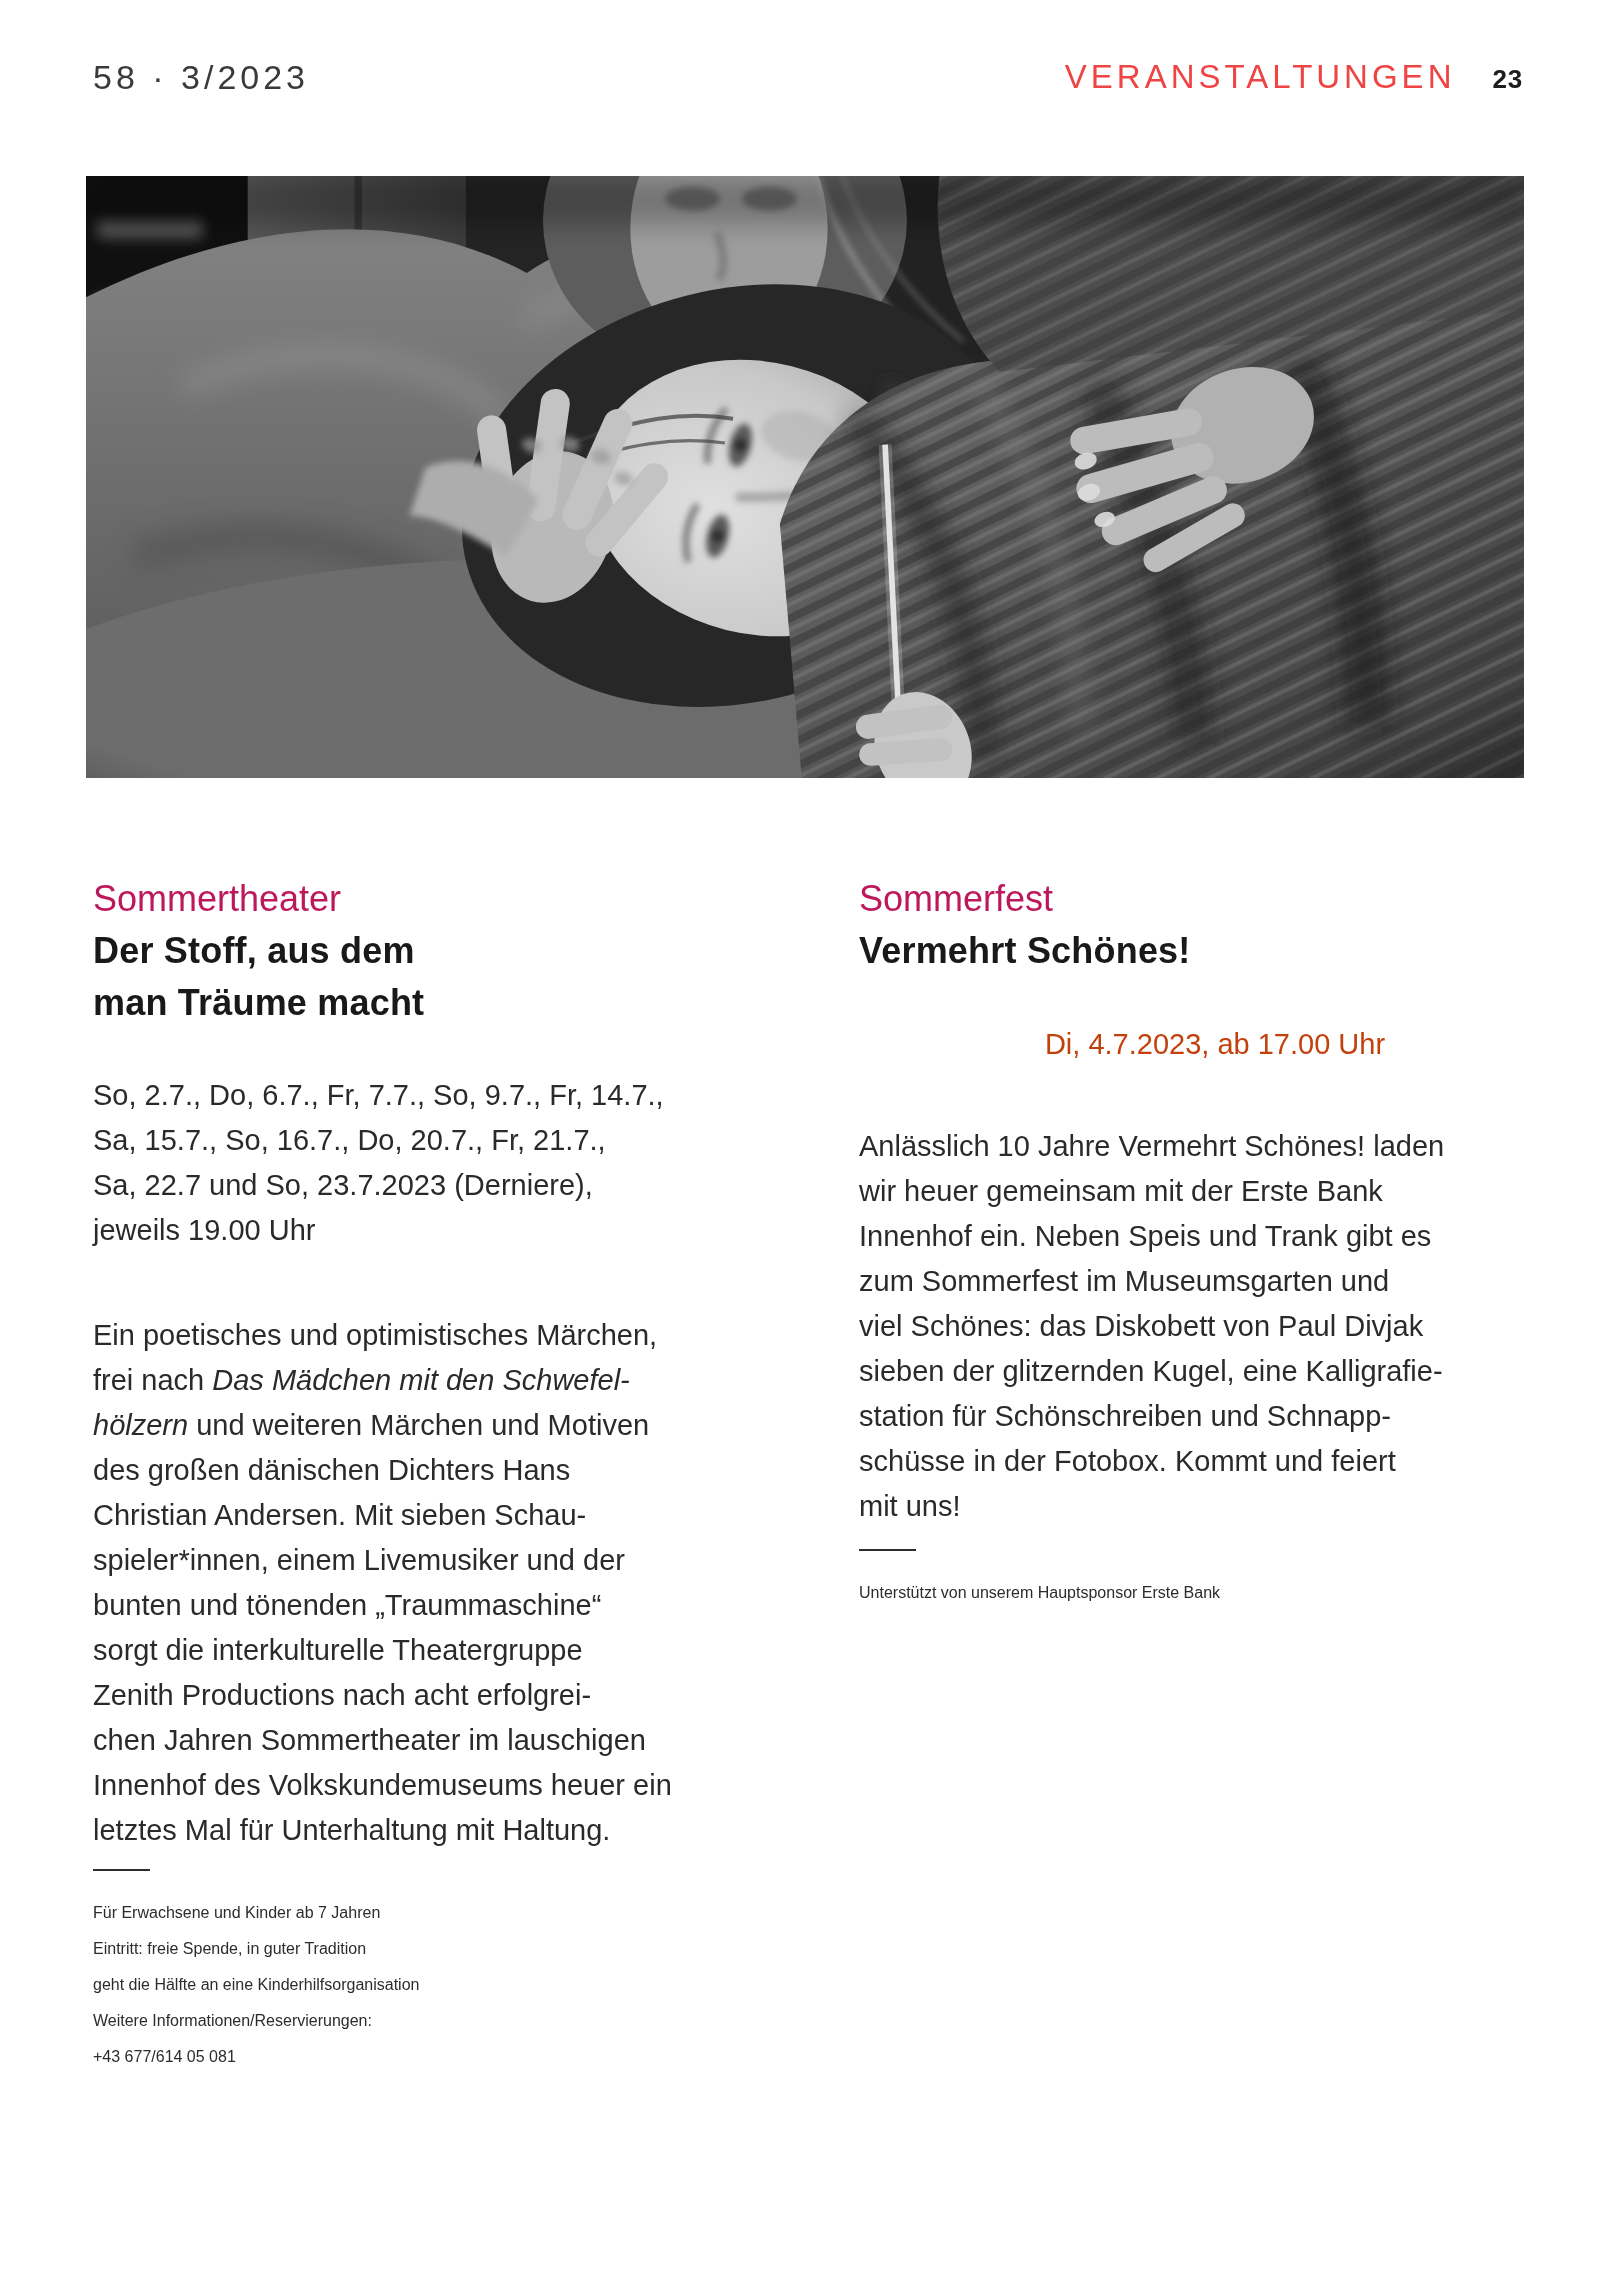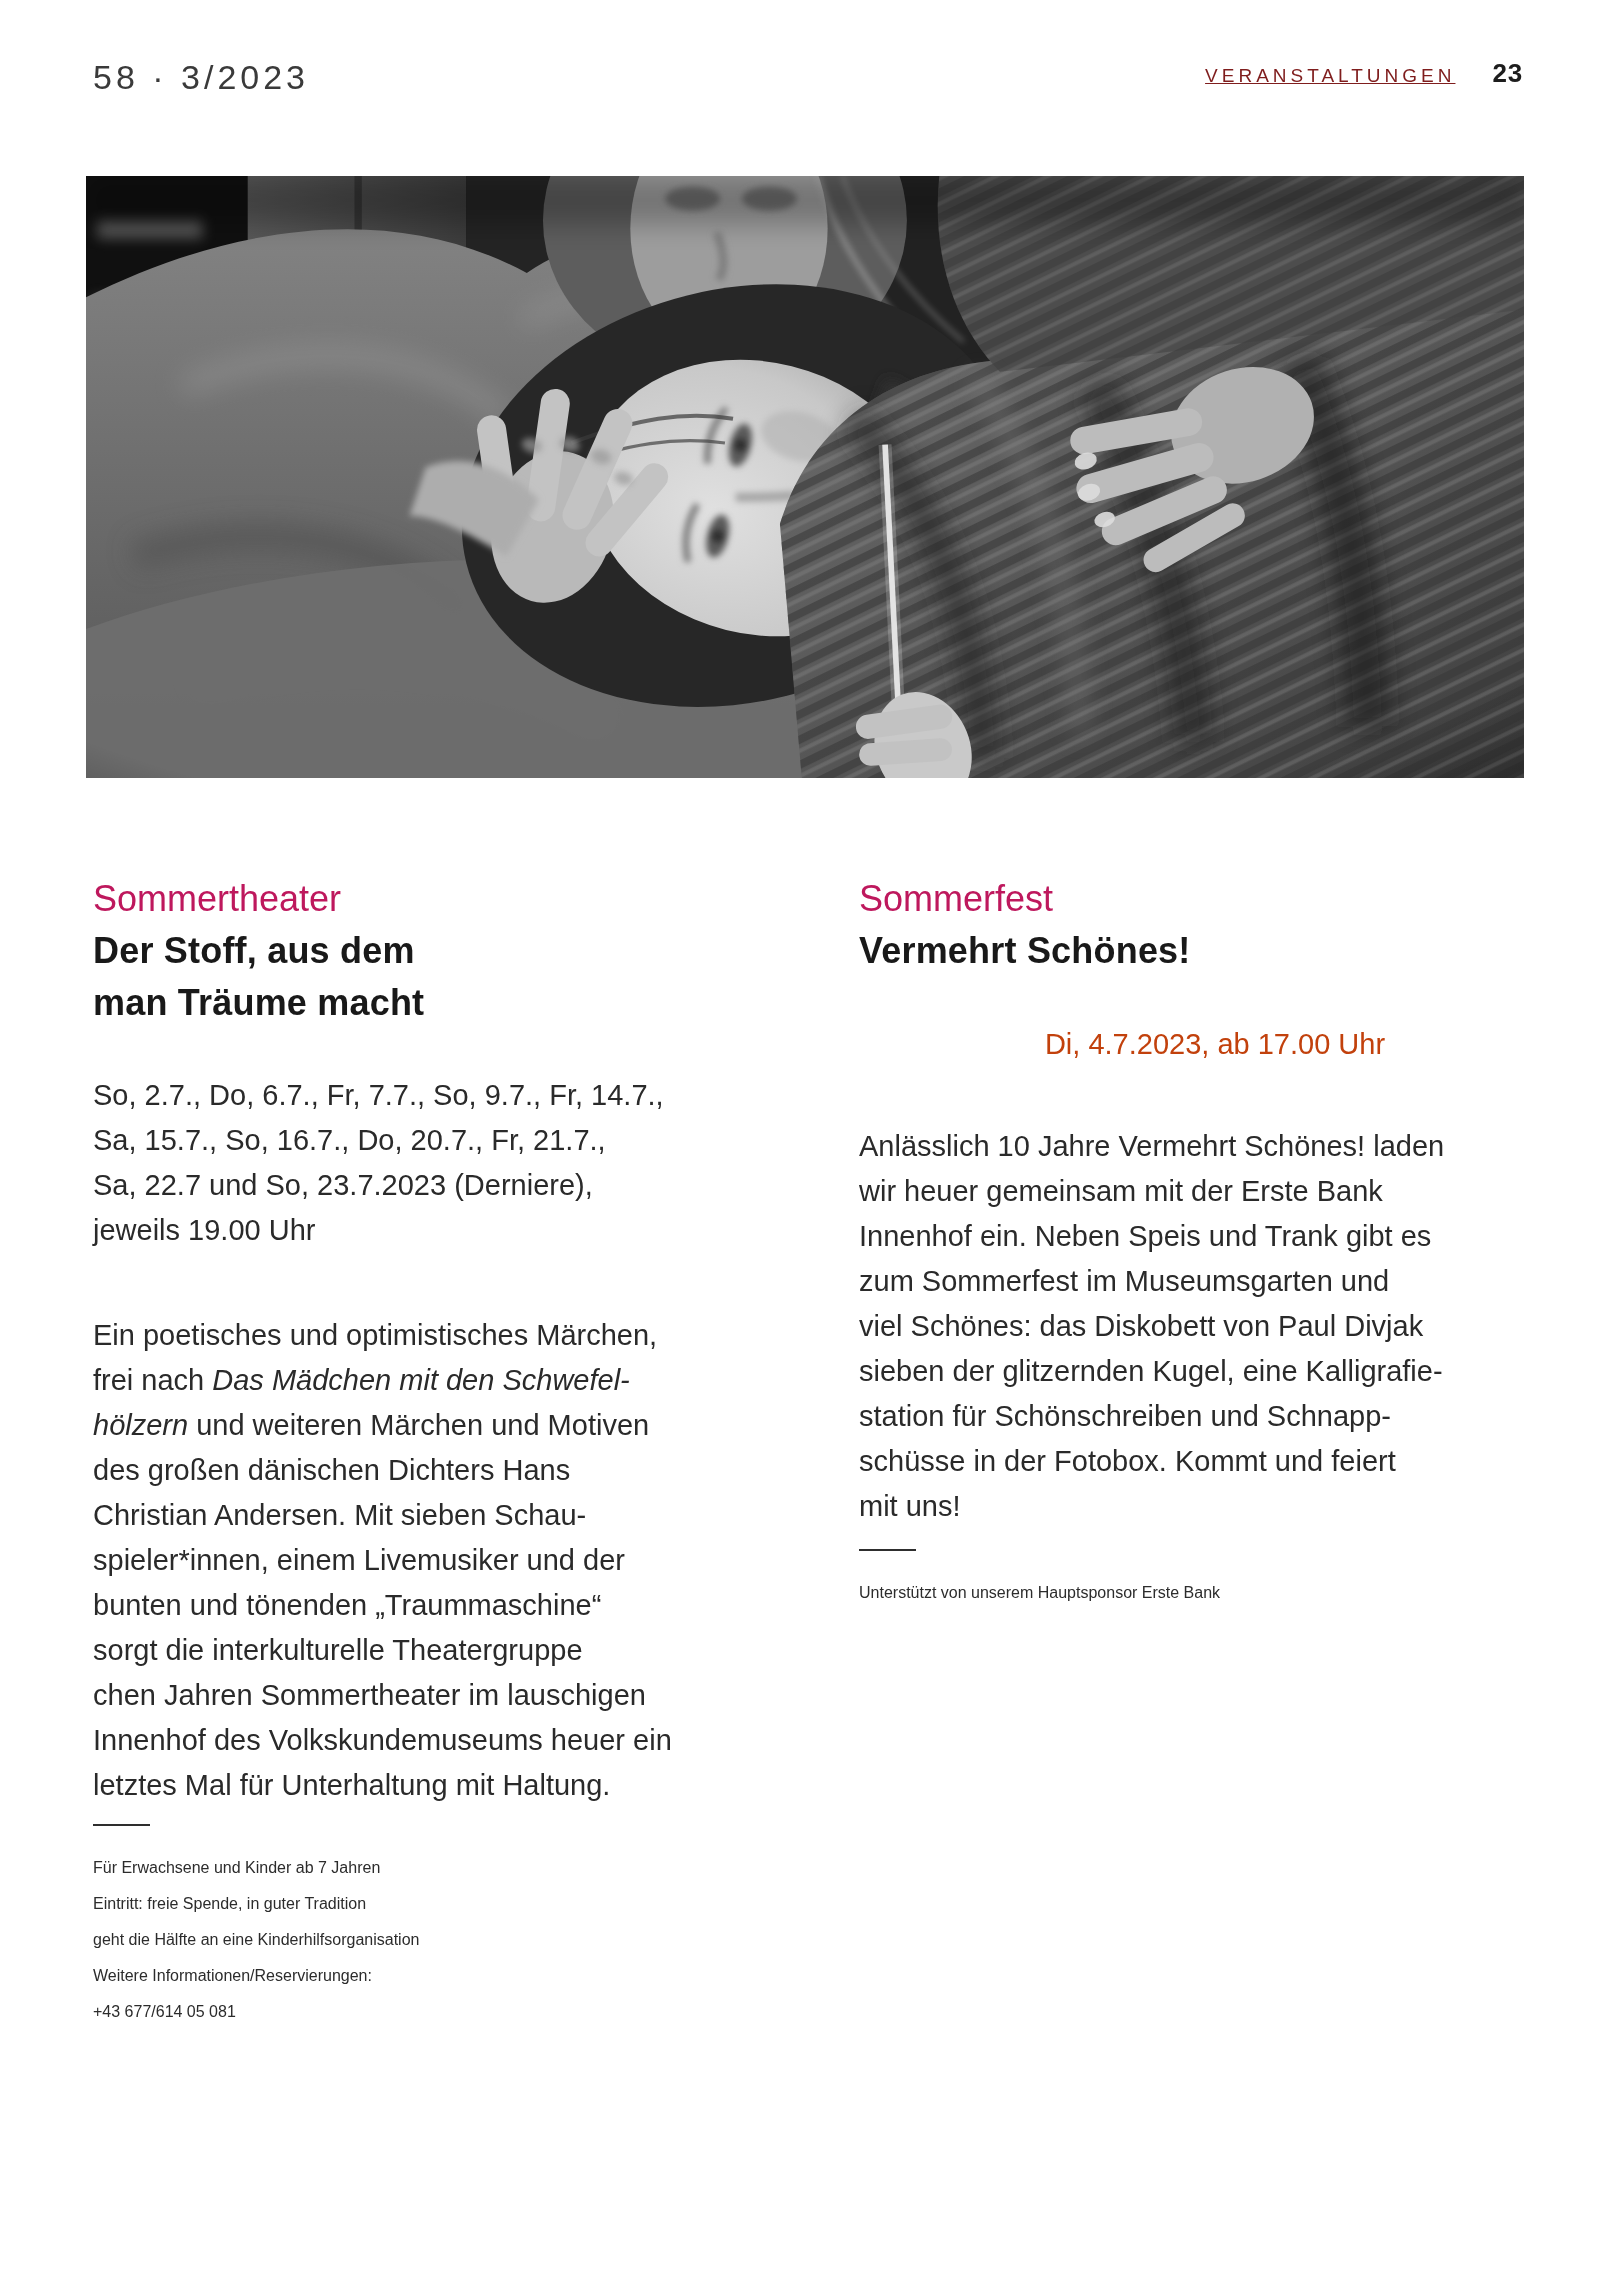--- a/index.html
+++ b/index.html
@@ -6,21 +6,21 @@
   body{
     width:1617px;height:2295px;position:relative;overflow:hidden;
     background:#ffffff;
     font-family:"Liberation Sans","DejaVu Sans",sans-serif;
     color:#222222;
   }
   
   .pg-header{position:absolute;top:58px;left:93px;right:94px;height:36px;}
   .issue{position:absolute;left:0;top:0;font-size:34px;letter-spacing:4px;color:#3a3a3a;white-space:pre;}
   .hdr-right{position:absolute;right:0;top:0;display:flex;align-items:baseline;}
-  .section-label{font-size:19px;letter-spacing:4px;color:#7f1d1d;white-space:pre;text-decoration:underline;}
+  .section-label{font-size:33px;letter-spacing:4px;color:#ef4444;white-space:pre;}
   .page-number{font-size:26px;font-weight:700;color:#1d1d1d;margin-left:37px;letter-spacing:0.8px;}
   
   .photo{position:absolute;left:86px;top:176px;width:1438px;height:602px;overflow:hidden;background:#1f1f1f;}
   .photo svg{display:block;width:100%;height:100%;}
   
   .col{position:absolute;top:873px;width:712px;}
   .col-left{left:93px;}
   .col-right{left:835px;margin-left:24px;}
   .kicker{font-size:36px;font-weight:400;line-height:52px;color:#be185d;}
   .title{font-size:36px;font-weight:700;line-height:52px;color:#191919;letter-spacing:0.2px;}
@@ -234,20 +234,21 @@
     </div>
   <div class="bodytxt">
       <div class="tl">Ein poetisches und optimistisches Märchen,</div>
       <div class="tl"><span>frei nach </span><span class="it">Das Mädchen mit den Schwefel-</span></div>
       <div class="tl"><span class="it">hölzern</span><span> und weiteren Märchen und Motiven</span></div>
       <div class="tl">des großen dänischen Dichters Hans</div>
       <div class="tl">Christian Andersen. Mit sieben Schau-</div>
       <div class="tl">spieler*innen, einem Livemusiker und der</div>
       <div class="tl">bunten und tönenden „Traummaschine“</div>
       <div class="tl">sorgt die interkulturelle Theatergruppe</div>
+      <div class="tl">Zenith Productions nach acht erfolgrei-</div>
       <div class="tl">chen Jahren Sommertheater im lauschigen</div>
       <div class="tl">Innenhof des Volkskundemuseums heuer ein</div>
       <div class="tl">letztes Mal für Unterhaltung mit Haltung.</div>
     </div>
   <hr class="divider">
   <div class="smalltxt">
       <div class="tl">Für Erwachsene und Kinder ab 7 Jahren</div>
       <div class="tl">Eintritt: freie Spende, in guter Tradition</div>
       <div class="tl">geht die Hälfte an eine Kinderhilfsorganisation</div>
       <div class="tl">Weitere Informationen/Reservierungen:</div>

